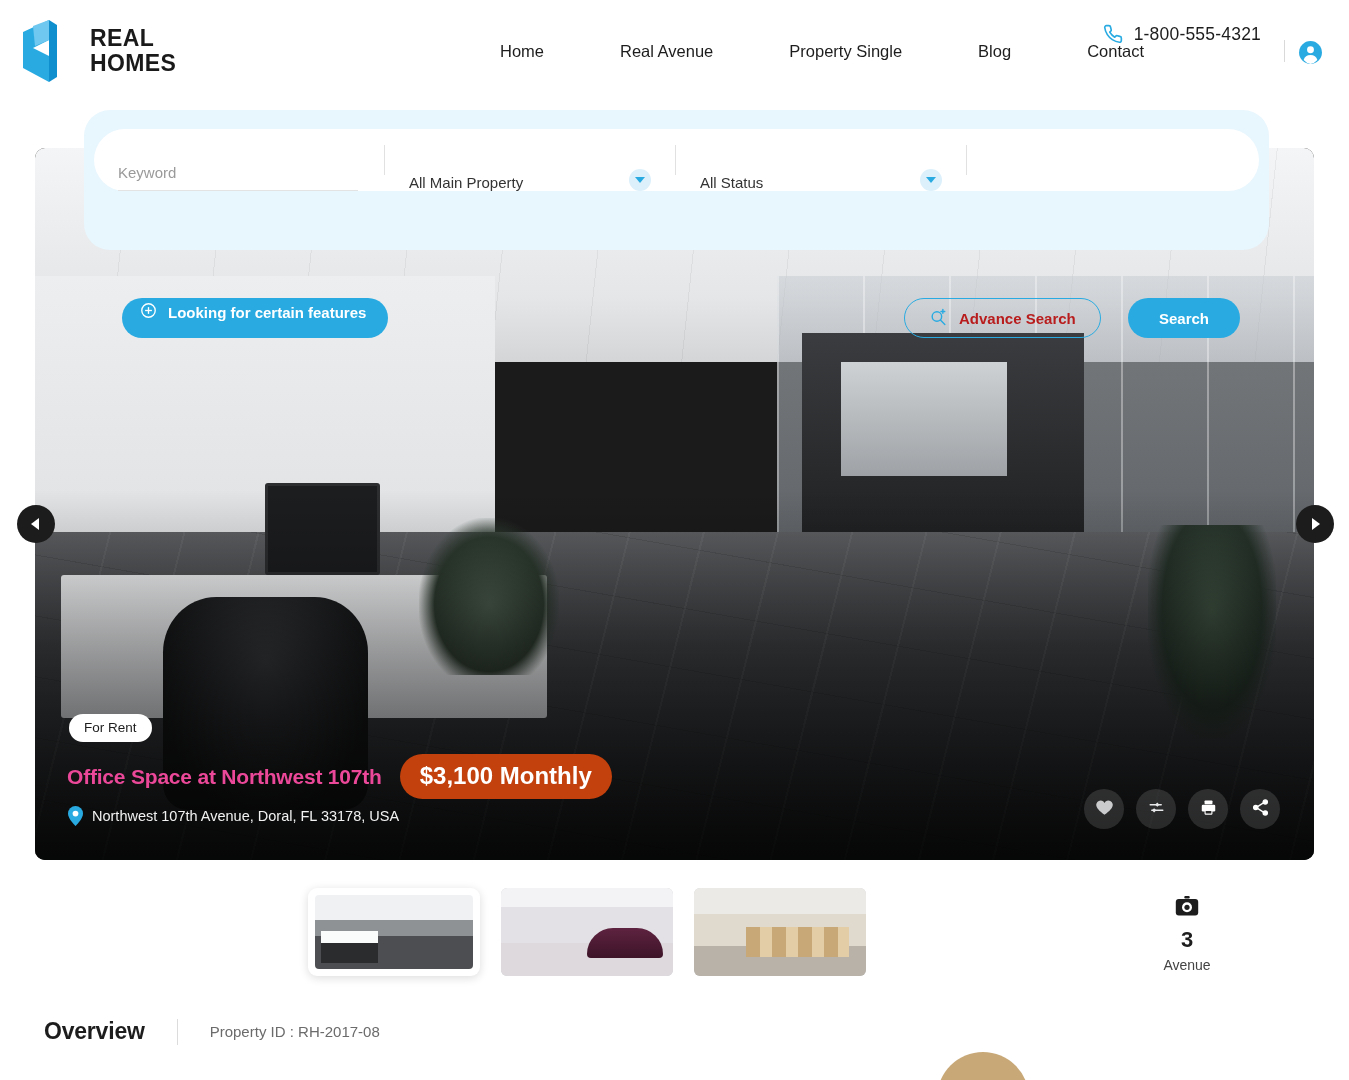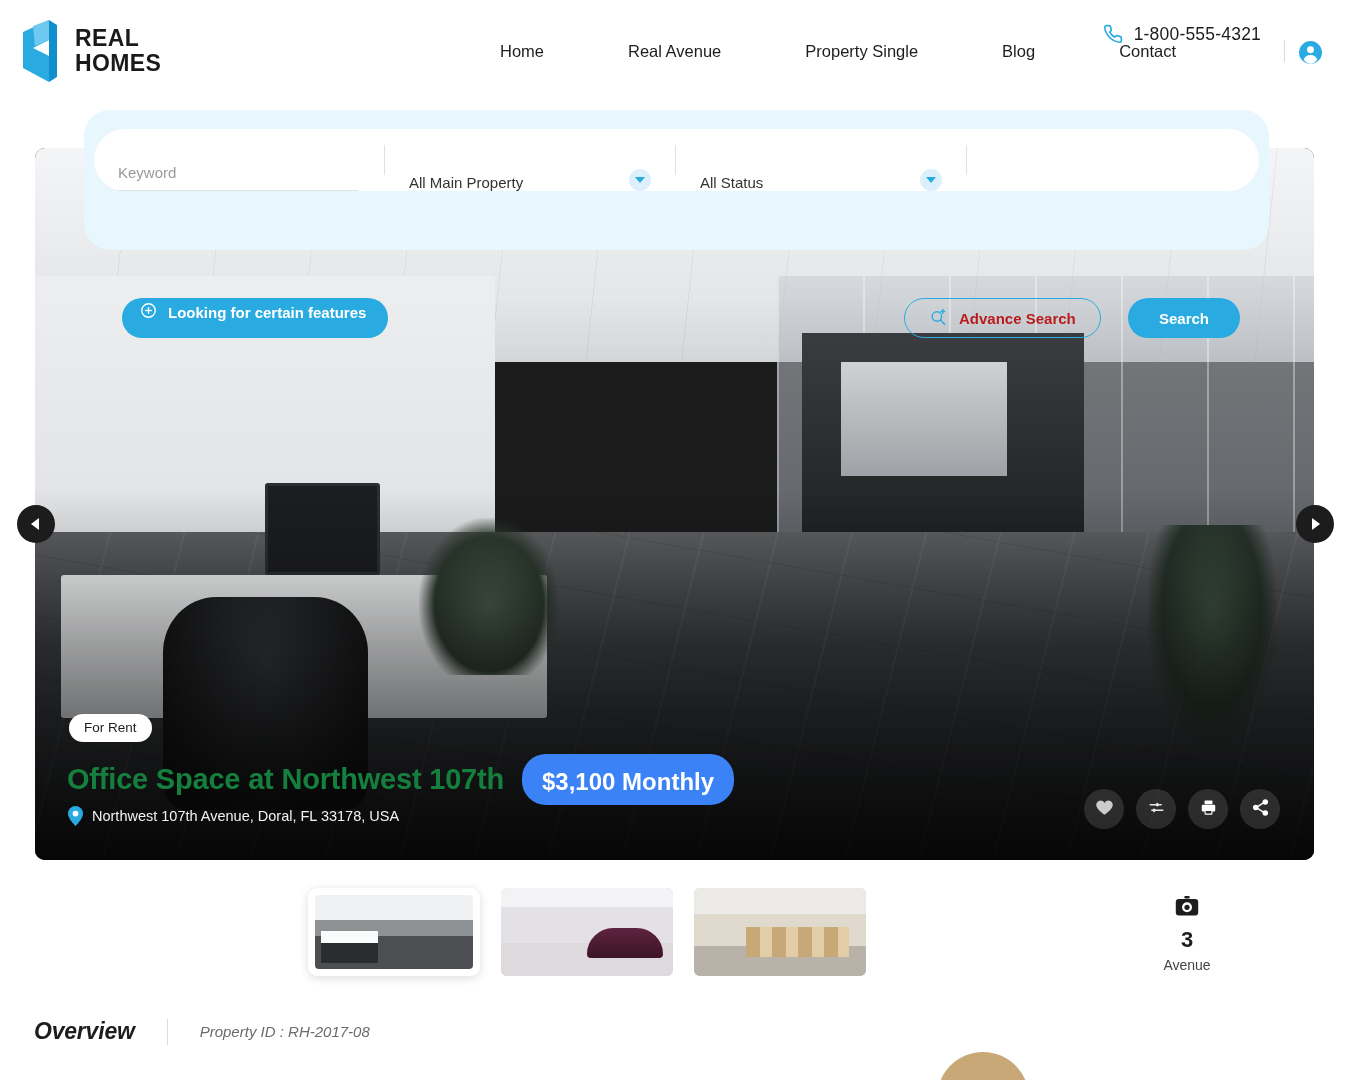--- a/index.html
+++ b/index.html
@@ -9,27 +9,27 @@
     font-family: "Liberation Sans", sans-serif;
     overflow: hidden;
   }
   body { position: relative; }
 
   
   .header {
     position: absolute; top: 0; left: 0; width: 1349px; height: 103px;
     background: #ffffff; z-index: 40;
   }
-  .brand { position: absolute; left: 19px; top: 18px; display: flex; align-items: center; gap: 14px; }
+  .brand { position: absolute; left: 19px; top: 18px; display: flex; align-items: center; gap: 29px; }
   .brand-mark { width: 42px; height: 66px; position: relative; }
   .brand-text {
     font-weight: bold; font-size: 23px; line-height: 25px;
     color: #1a1a1a; letter-spacing: .4px;
   }
-  .nav { position: absolute; left: 490px; top: 0; height: 103px; display: flex; align-items: center; gap: 8px; }
+  .nav { position: absolute; left: 490px; top: 0; height: 103px; display: flex; align-items: center; gap: 0; }
   .nav a {
     color: #1d1d1d; font-size: 16.5px; text-decoration: none; padding: 0 38px;
     white-space: nowrap;
   }
   .nav a:first-child { padding-left: 10px; }
   .phone-wrap {
     position: absolute; right: 88px; top: 0; height: 103px;
     display: flex; align-items: flex-start; gap: 11px; margin-top: 24px;
   }
   .phone-num { font-size: 17.5px; color: #1d1d1d; letter-spacing: .2px; white-space: nowrap; }
@@ -125,26 +125,26 @@
   .badge-forrent {
     position: absolute; left: 69px; top: 714px; z-index: 14;
     background: #ffffff; color: #1d1d1d; font-size: 13.5px;
     padding: 6px 15px 7px; border-radius: 20px;
   }
   .hero-title-row {
     position: absolute; left: 67px; top: 754px; z-index: 14;
     display: flex; align-items: center; gap: 18px;
   }
   .hero-title {
-    color: #15803d; font-size: 29px; font-weight: bold; letter-spacing: -.2px;
+    color: #ec4899; font-size: 21px; font-weight: bold; letter-spacing: -.2px;
     white-space: nowrap;
   }
   .price-pill {
-    background: #3b82f6; color: #ffffff; font-size: 24px; font-weight: bold;
-    padding: 14px 20px 9px; border-radius: 24px; white-space: nowrap;
+    background: #c2410c; color: #ffffff; font-size: 24px; font-weight: bold;
+    padding: 8px 20px 9px; border-radius: 24px; white-space: nowrap;
   }
   .hero-address {
     position: absolute; left: 68px; top: 806px; z-index: 14;
     display: flex; align-items: center; gap: 9px;
     color: #f2f2f2; font-size: 14.5px;
   }
   .pin-icon { width: 15px; height: 20px; display: block; }
 
   .hero-actions {
     position: absolute; left: 1084px; top: 789px; z-index: 14;
@@ -241,21 +241,21 @@
       background: repeating-linear-gradient(90deg,#c8a877 0 14px, #e3cda7 14px 26px); }
 
   .photo-count {
     position: absolute; left: 1163px; top: 896px; width: 48px; text-align: center; z-index: 10;
   }
   .pc-num { font-size: 22px; font-weight: bold; color: #1d1d1d; margin-top: 6px; }
   .pc-label { font-size: 14px; color: #444; margin-top: 4px; }
 
   
   .overview-row {
-    position: absolute; left: 34px; top: 1018px; display: flex; align-items: center; z-index: 10; font-style: italic;
+    position: absolute; left: 44px; top: 1018px; display: flex; align-items: center; z-index: 10;
   }
   .ov-title { font-size: 23px; font-weight: bold; color: #1d1d1d; letter-spacing: -.2px; }
   .ov-div { width: 1px; height: 26px; background: #dcdcdc; margin: 0 32px; }
   .ov-pid { font-size: 15px; color: #6b6b6b; }
 
   .agent-avatar {
     position: absolute; left: 937px; top: 1052px; width: 92px; height: 92px;
     border-radius: 50%; overflow: hidden; z-index: 10;
     background:
       radial-gradient(circle at 50% 95%, #6b3a22 0 32%, transparent 33%),

